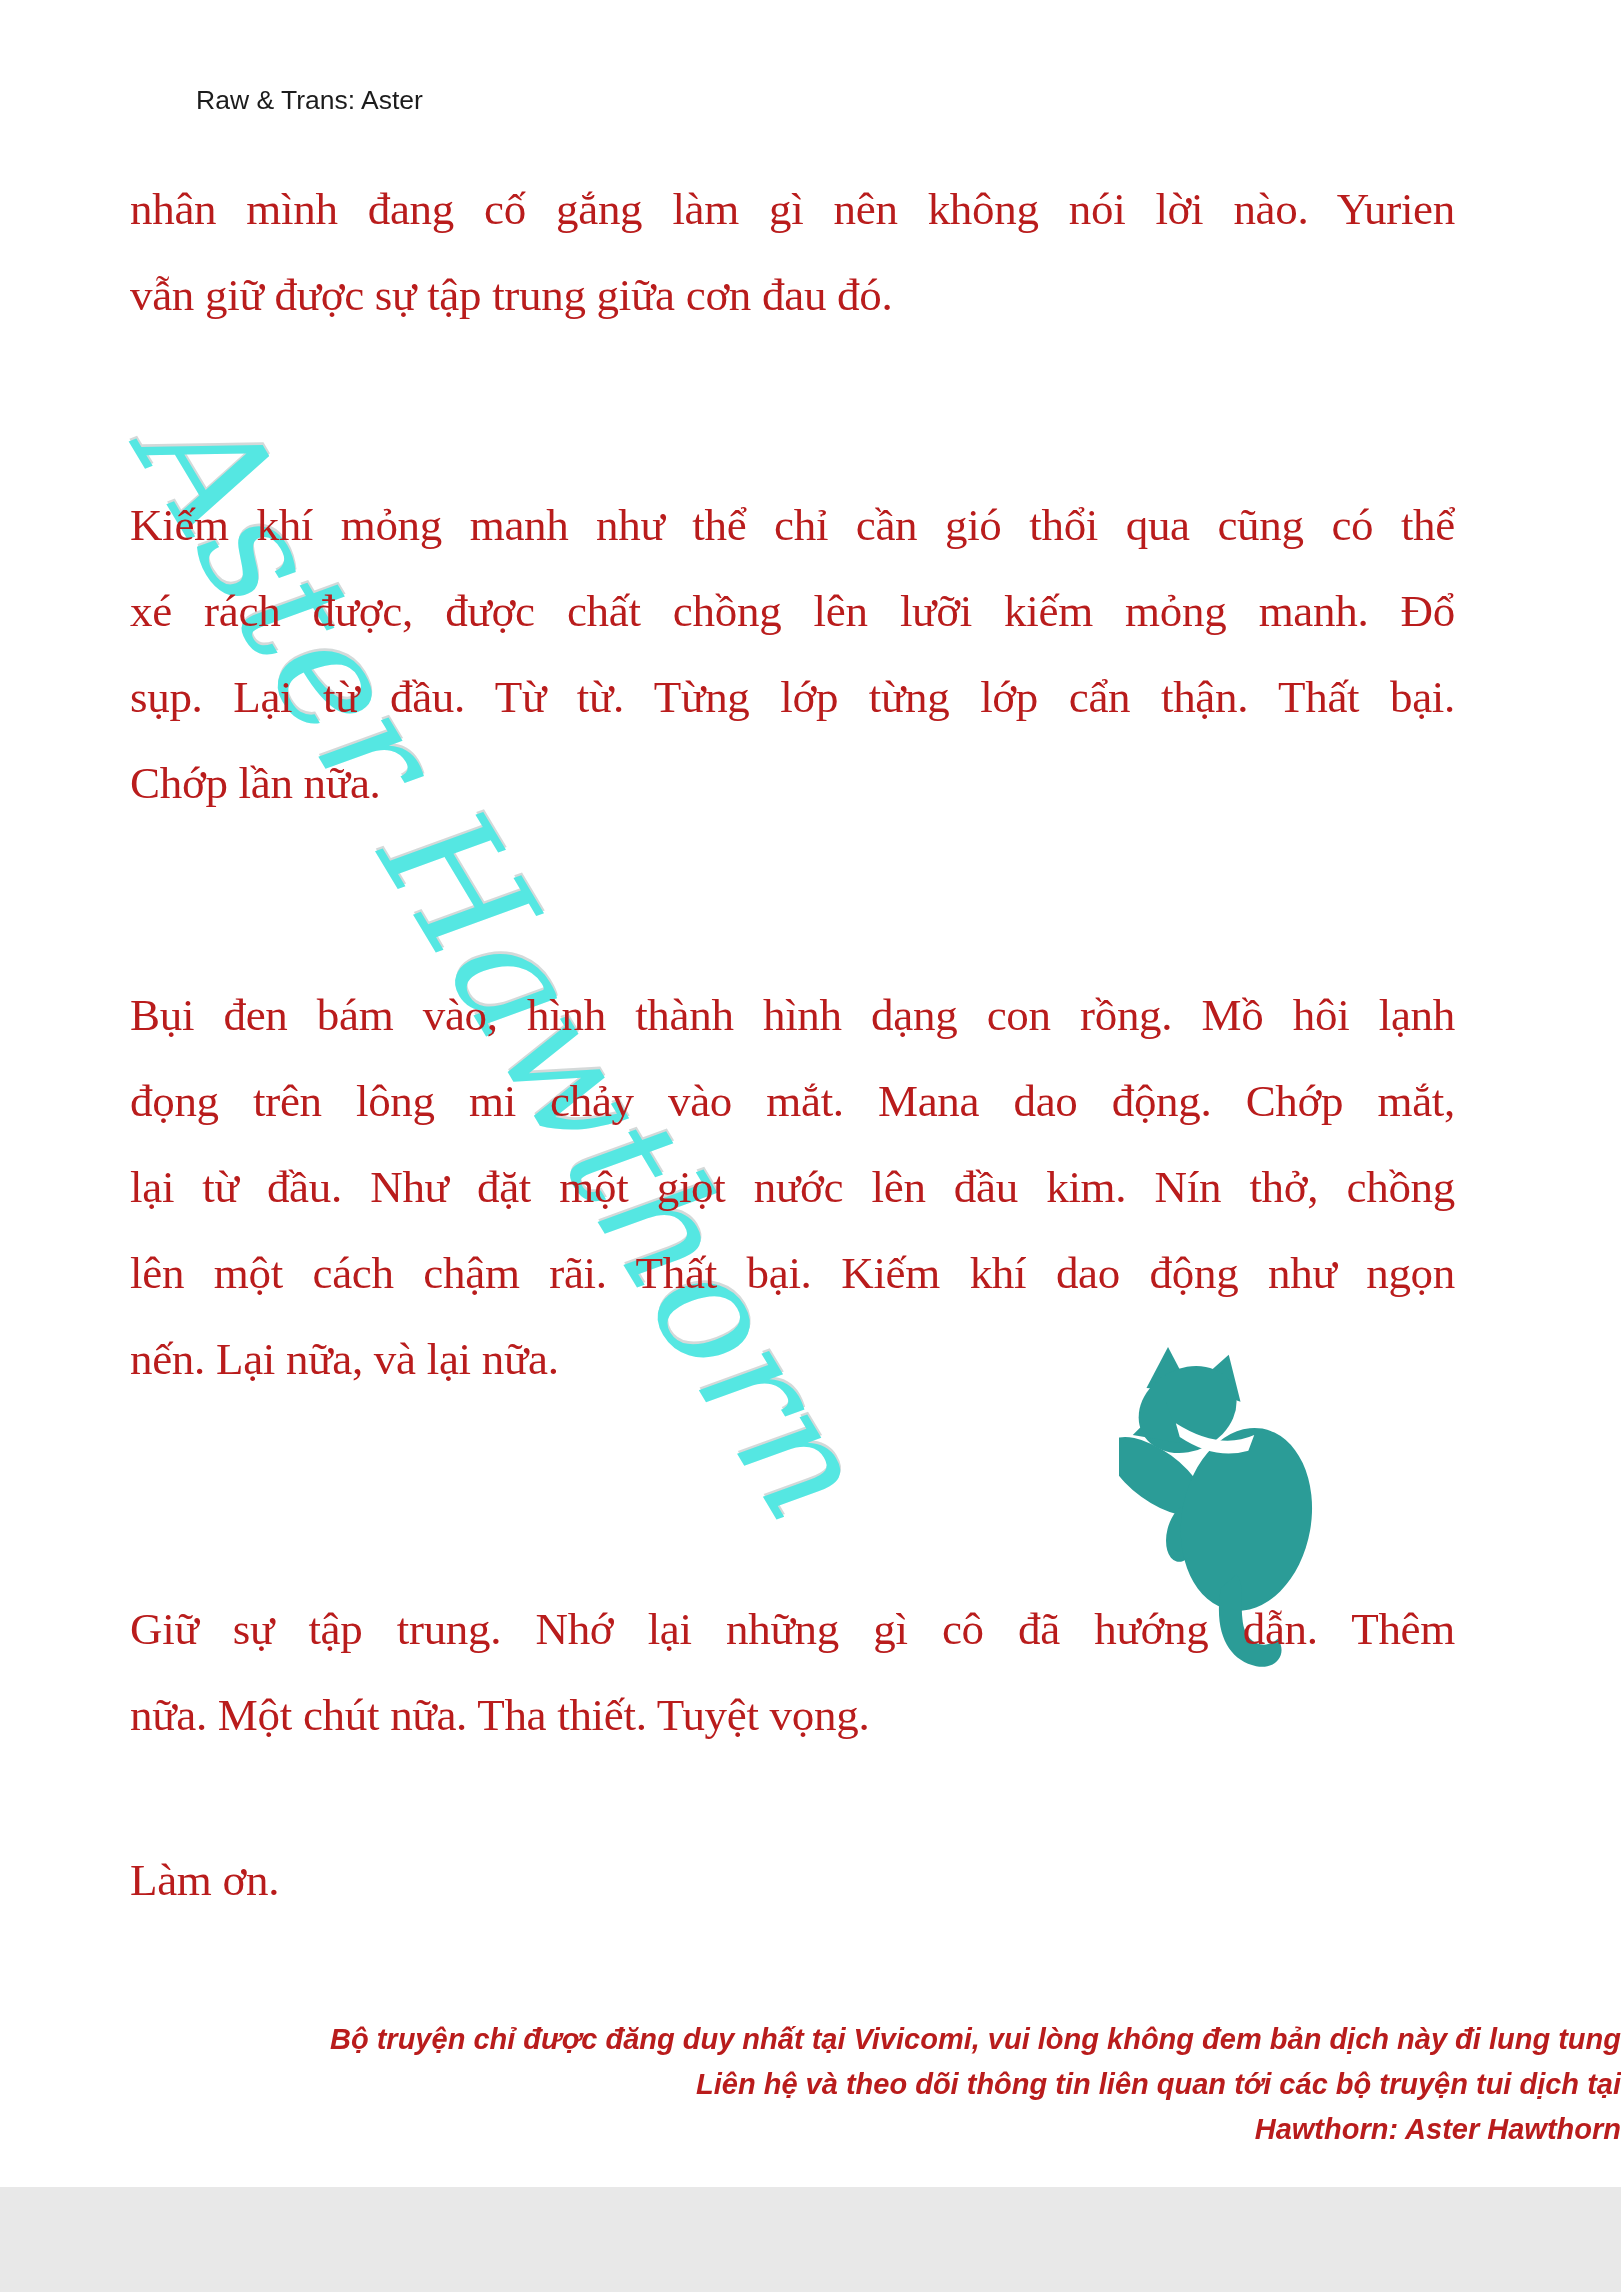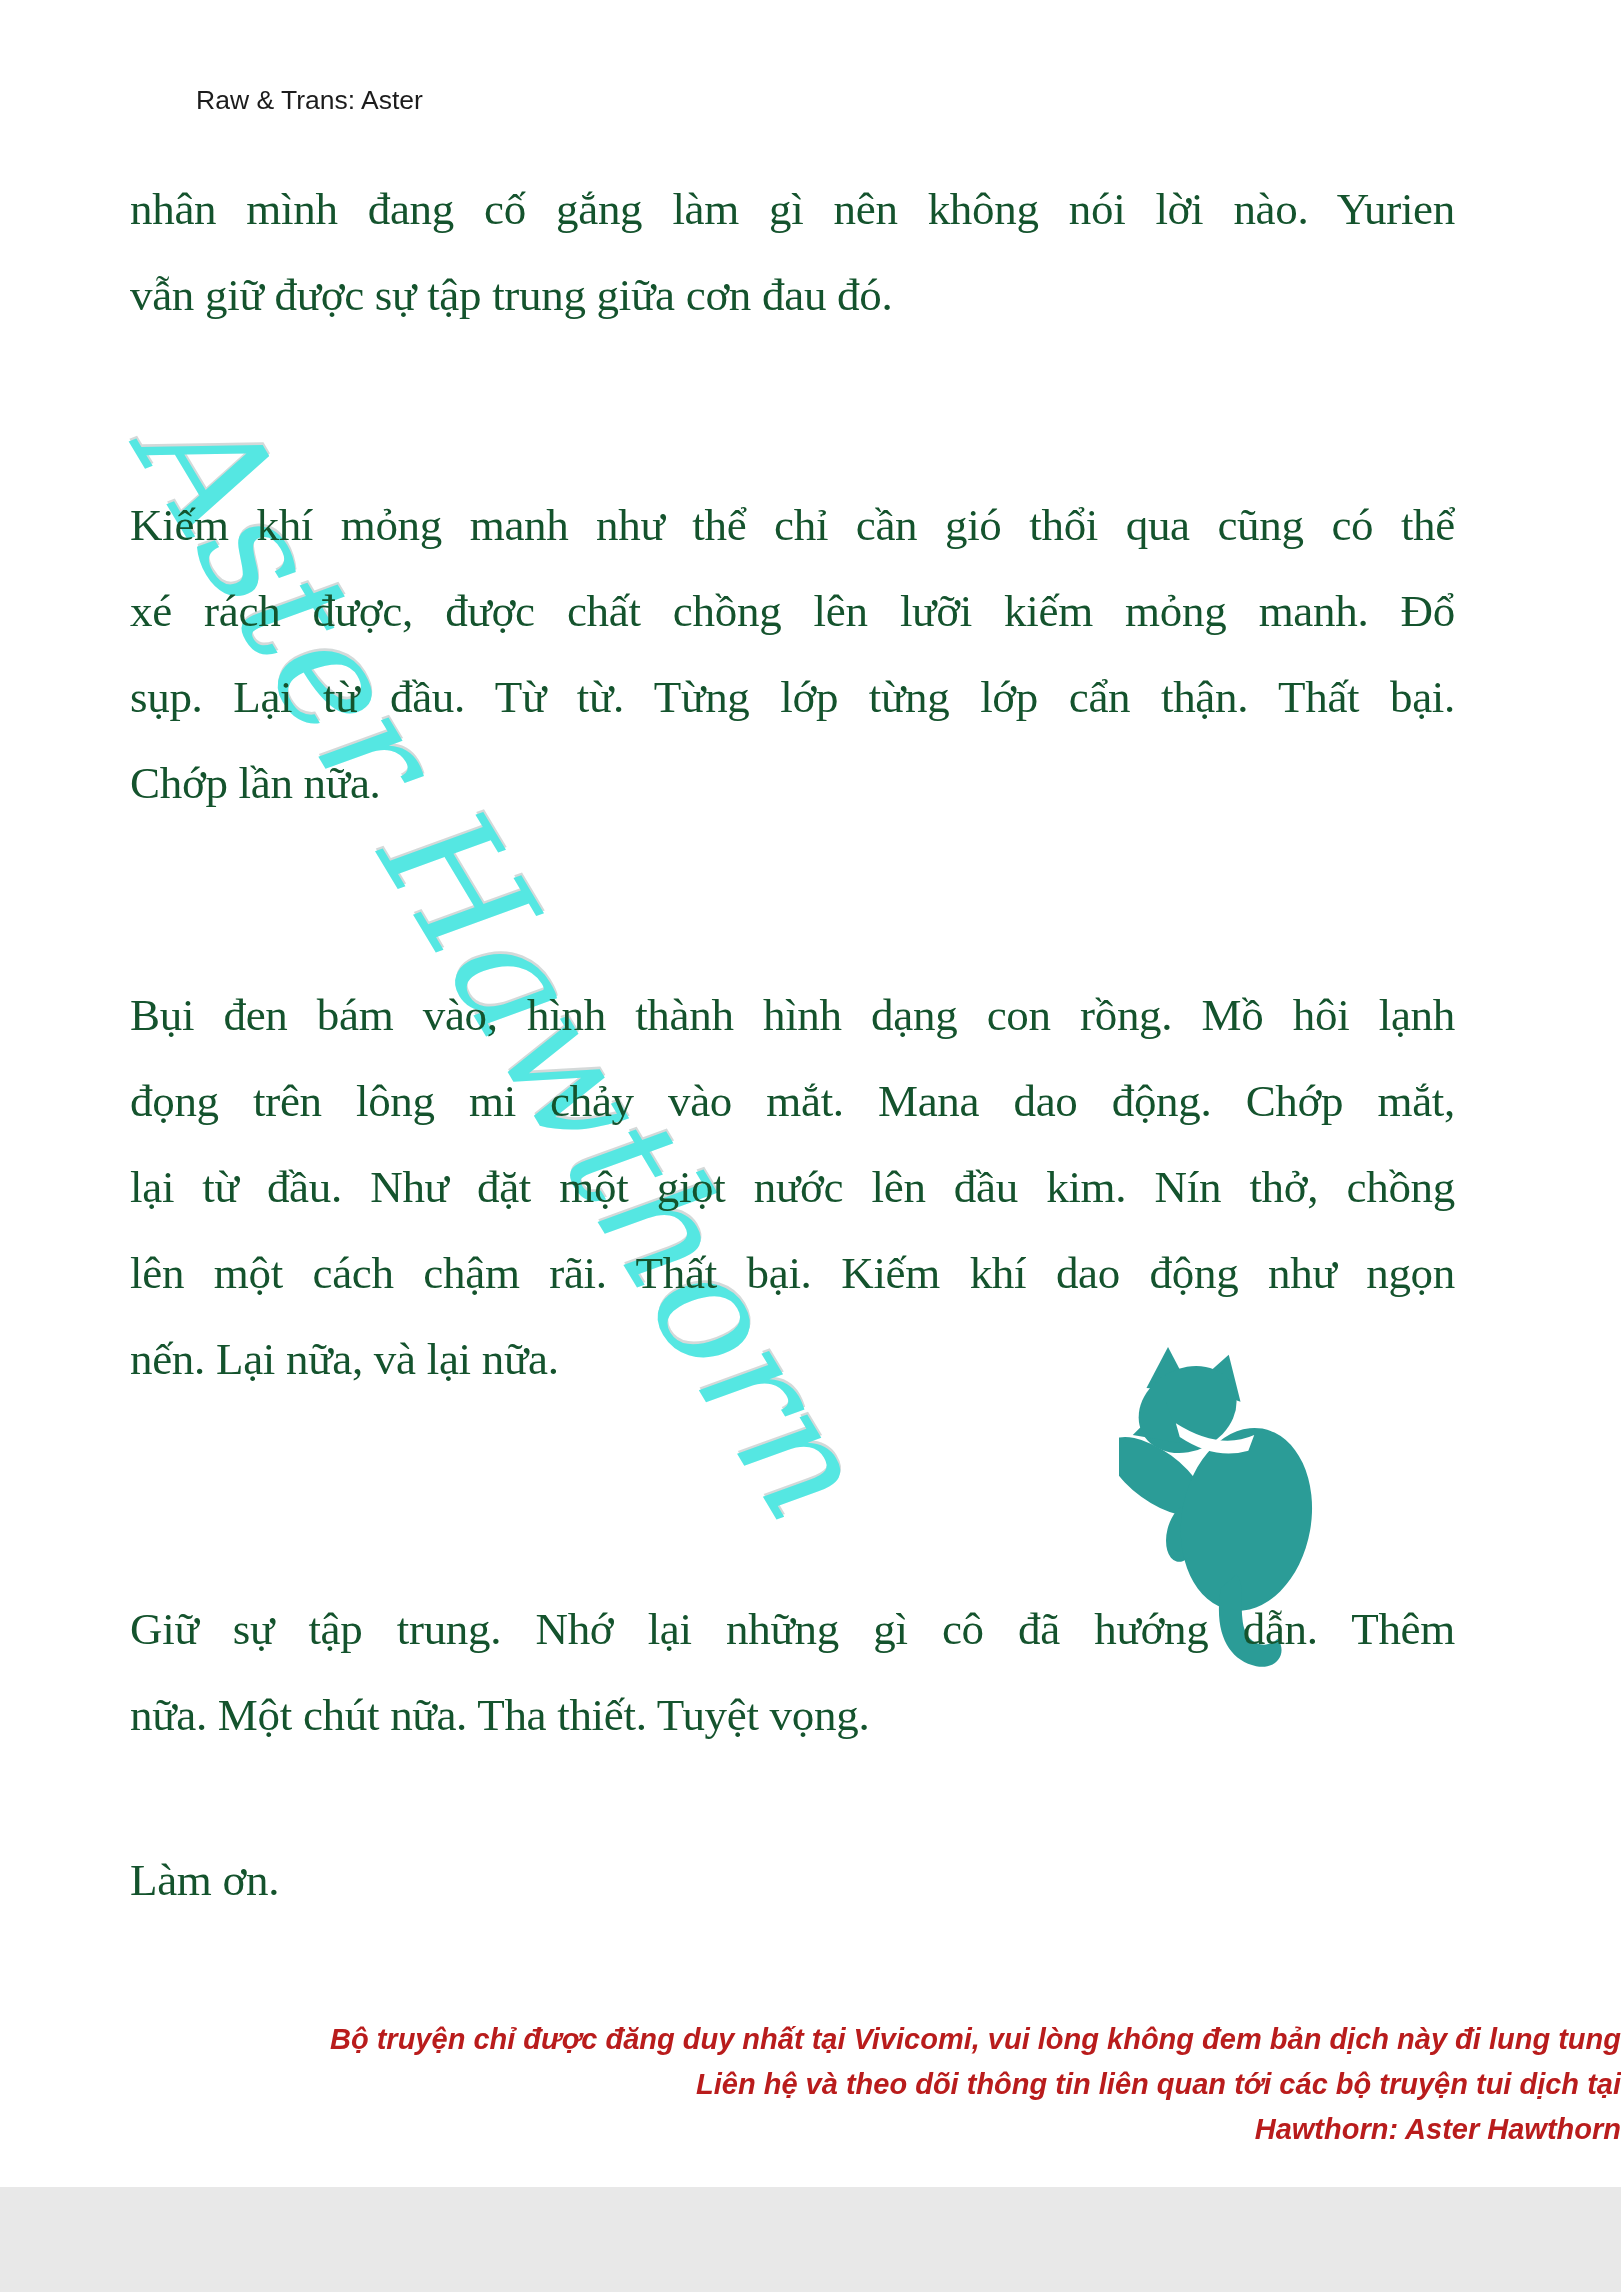--- a/index.html
+++ b/index.html
@@ -31,21 +31,21 @@
     z-index:1;
   }
   
   .cat{
     position:absolute;left:1119px;top:1341px;width:196px;height:338px;
     z-index:1;
   }
   
   .para{
     position:absolute;left:130px;width:1325px;
-    font-size:45px;line-height:86px;color:#14532d;
+    font-size:45px;line-height:86px;color:#b91c1c;
     letter-spacing:-0.3px;
     z-index:2;
   }
   .para-1{top:166px;}
   .para-2{top:482px;}
   .para-3{top:972px;font-family:Liberation Serif, serif;}
   .para-4{top:1586px;}
   .para-5{top:1837px;}
   .bline{white-space:nowrap;text-align-last:justify;}
   .bline.final{text-align-last:auto;}

